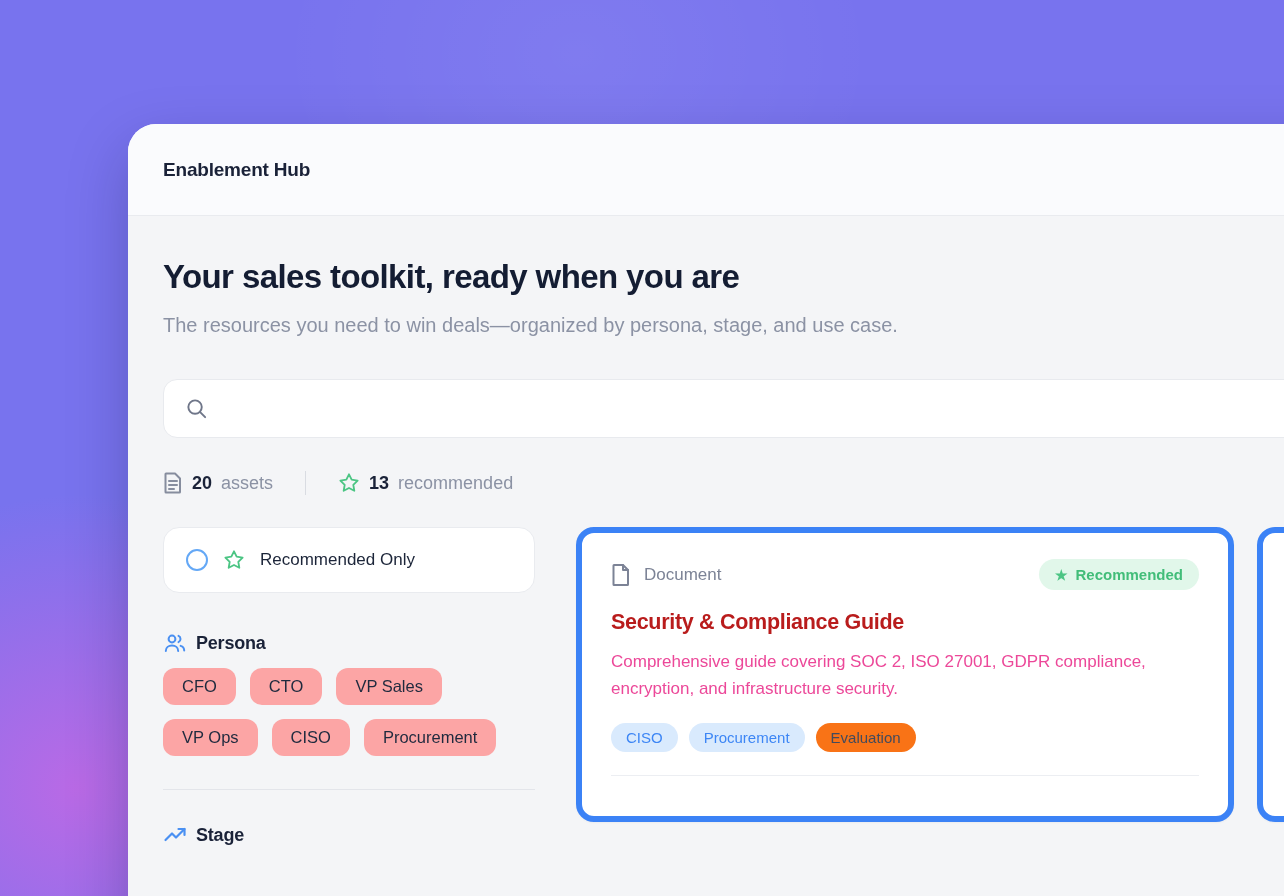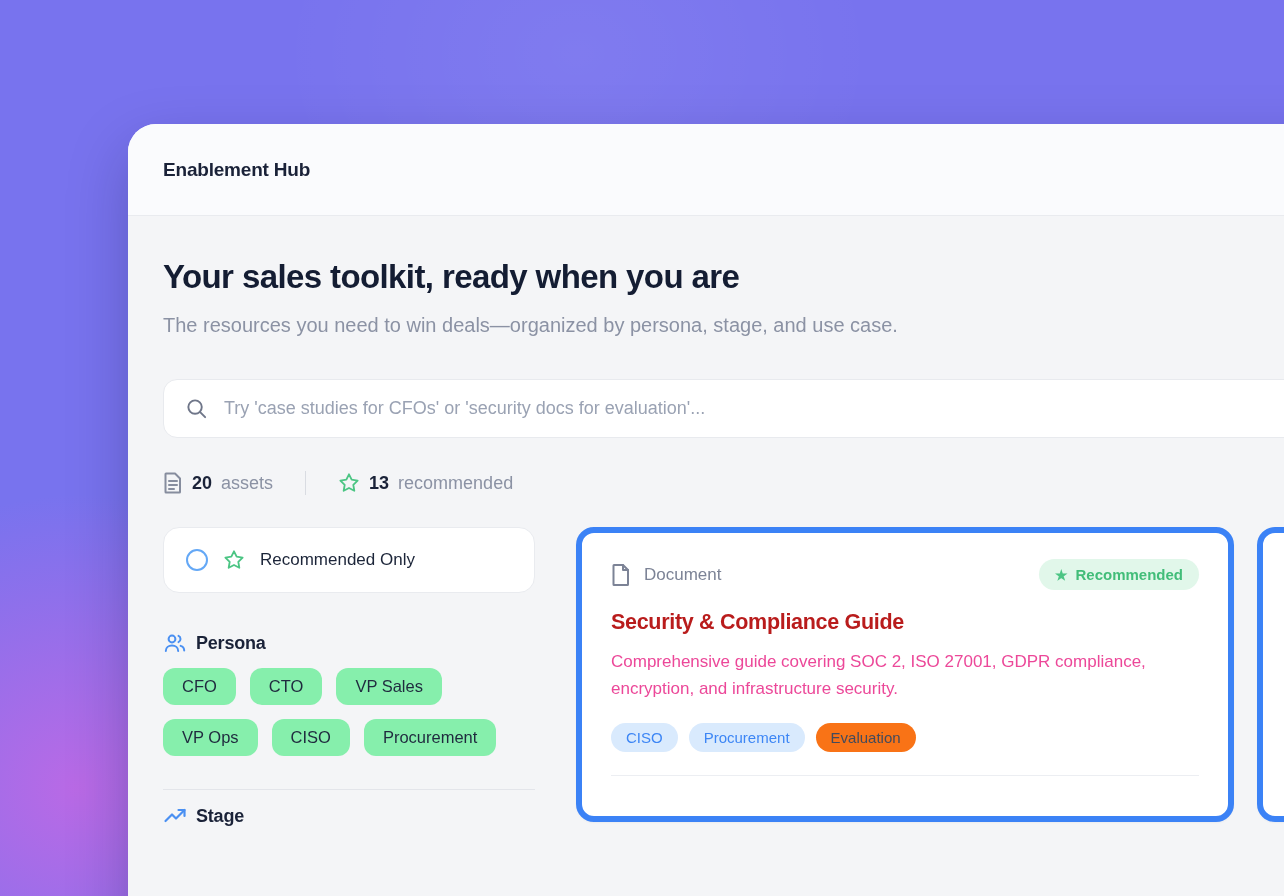--- a/index.html
+++ b/index.html
@@ -88,27 +88,27 @@
     width: 22px; height: 22px; border-radius: 50%;
     border: 2px solid #64a8f6; background: #ffffff;
   }
   .reco-label { font-size: 17px; font-weight: 500; color: #1c2539; }
 
   .section-header { display: flex; align-items: center; gap: 9px; margin-top: 38px; }
   .section-label { font-size: 18px; font-weight: 700; color: #1a2238; letter-spacing: -0.2px; }
 
   .chip-wrap { margin-top: 13px; display: flex; flex-wrap: wrap; gap: 14px; width: 372px; }
   .chip {
-    background: #86efac; border-radius: 12px;
+    background: #fca5a5; border-radius: 12px;
     padding: 9px 19px;
     font-size: 16.5px; font-weight: 500; color: #1f2a3e;
     cursor: pointer;
   }
   .sidebar-divider { margin-top: 33px; border-top: 1px solid #e3e5ea; width: 372px; }
-  .stage-header { margin-top: 14px; }
+  .stage-header { margin-top: 33px; }
 
   
   .cards-col { display: flex; gap: 23px; margin-left: 41px; }
   .asset-card {
     width: 658px; height: 295px;
     background: #ffffff;
     border: 6px solid #3b82f6;
     border-radius: 18px;
     padding: 26px 29px 0 29px;
     box-shadow: 0 1px 2px rgba(25,30,60,0.04);
@@ -158,21 +158,20 @@
     <h1 class="hero-title">Your sales toolkit, ready when you are</h1>
     <div class="hero-subtitle">The resources you need to win deals—organized by persona, stage, and use case.</div>
 
     <div class="search-bar">
       <span style="display:flex;">
         <svg width="23" height="23" viewBox="0 0 24 24" fill="none" stroke="#6f7689" stroke-width="2" stroke-linecap="round">
           <circle cx="10.5" cy="10.5" r="7"></circle>
           <line x1="15.8" y1="15.8" x2="21" y2="21"></line>
         </svg>
       </span>
-      <input class="search-input" type="text" placeholder="Try 'case studies for CFOs' or 'security docs for evaluation'..." style="">
     </div>
 
     <div class="stats-row">
       <div class="stat">
         <span style="display:flex;">
           <svg width="20" height="22" viewBox="0 0 20 22" fill="none" stroke="#868d9e" stroke-width="2" stroke-linejoin="round" stroke-linecap="round">
             <path d="M3 1.5h9l5 5v13.5a0.5 0.5 0 0 1 -0.5 0.5h-13.5a0.5 0.5 0 0 1 -0.5 -0.5v-18a0.5 0.5 0 0 1 0.5 -0.5z"></path>
             <line x1="6" y1="9" x2="14" y2="9"></line>
             <line x1="6" y1="13" x2="14" y2="13"></line>
             <line x1="6" y1="17" x2="11" y2="17"></line>

